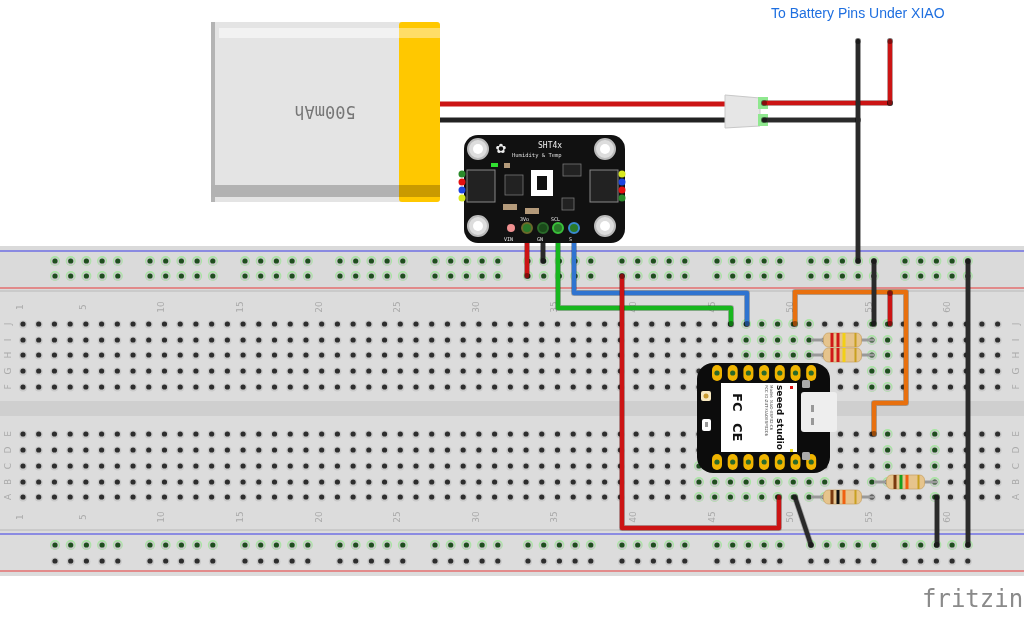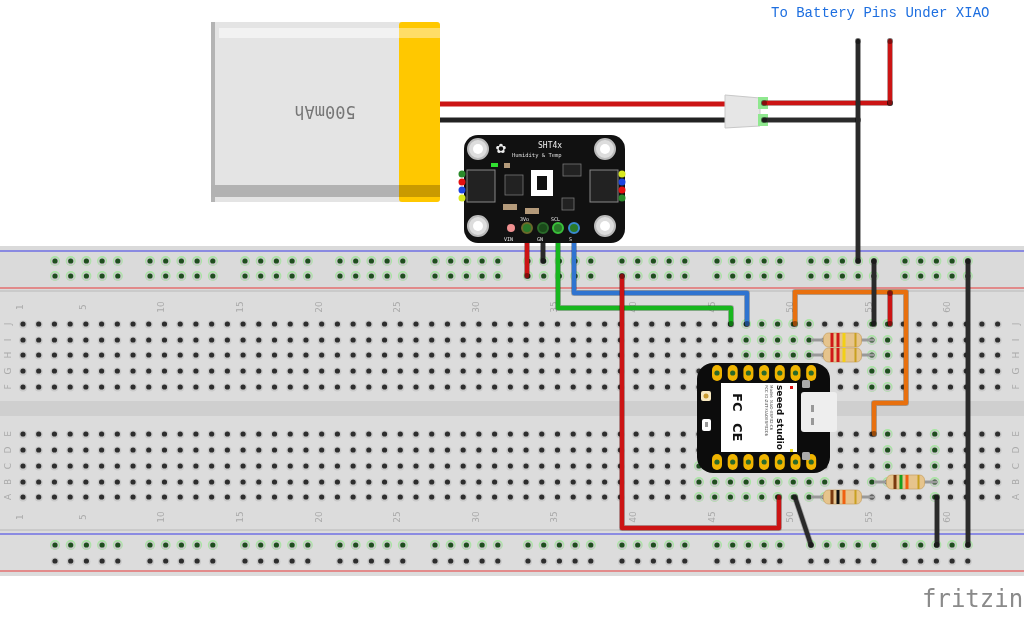--- a/index.html
+++ b/index.html
@@ -1,18 +1,18 @@
 <!DOCTYPE html>
 <html><head>
 <meta charset="utf-8">
 <style>
   html,body{margin:0;padding:0;background:#ffffff;}
   body{width:1024px;height:617px;position:relative;overflow:hidden;font-family:"DejaVu Sans",sans-serif;}
   #stage{position:absolute;left:0;top:0;width:1024px;height:617px;}
-  .note{position:absolute;left:771px;top:5px;color:#1e6fe0;font-size:14px;font-family:Liberation Mono, monospace;white-space:nowrap;text-align:right;}
+  .note{position:absolute;left:771px;top:5px;color:#1e6fe0;font-size:14px;font-family:Liberation Sans, sans-serif;white-space:nowrap;text-align:right;}
   .logo{position:absolute;left:922px;top:585px;color:#8a8a8a;font-size:24px;font-family:"DejaVu Sans Mono",monospace;letter-spacing:0px;}
 </style>
 </head>
 <body>
 
 <div id="stage">
   <svg id="svg" width="1024" height="617" viewBox="0 0 1024 617">
 
     <g id="board">
       <rect x="0" y="246" width="1024" height="330" fill="#dcdcdc"></rect>

